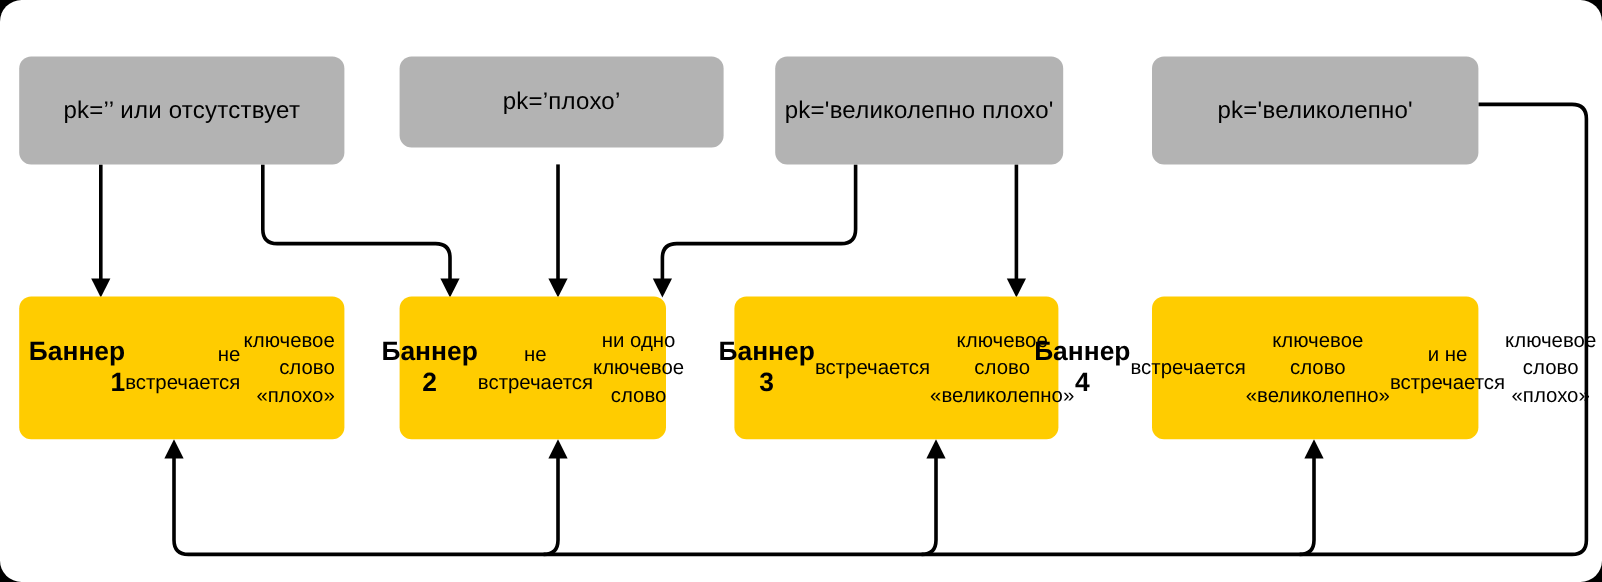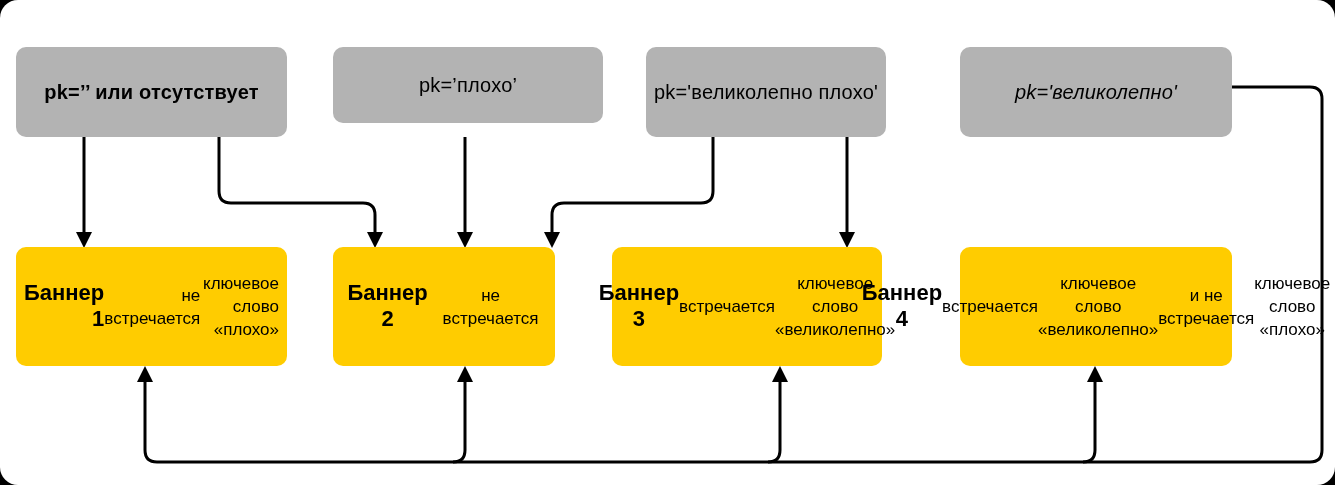--- a/index.html
+++ b/index.html
@@ -22,24 +22,24 @@
   }
   .banner {
     background:#ffcc00;
     border-radius:10px;
     display:flex; flex-direction:row; align-items:center; justify-content:center;
     text-align:center;
     padding:4px 8px;
   }
   .banner .title { font-size:22px; font-weight:bold; line-height:26px; margin-bottom:1px; }
   .banner .line { font-size:17px; line-height:23px; }
-  .c1 { left:16px;  top:47px; width:271px; height:90px;font-weight:bold; }
+  .c1 { left:16px;  top:47px; width:271px; height:90px; }
   .c2 { left:333px; top:47px; width:270px; height:76px; }
   .c3 { left:646px; top:47px; width:240px; height:90px; }
-  .c4 { left:960px; top:47px; width:272px; height:90px;font-style:italic; }
+  .c4 { left:960px; top:47px; width:272px; height:90px; }
   .b1 { left:16px;  top:247px; width:271px; height:119px;text-align:right; }
   .b2 { left:333px; top:247px; width:222px; height:119px; }
   .b3 { left:612px; top:247px; width:270px; height:119px; }
   .b4 { left:960px; top:247px; width:272px; height:119px; }
   .edge { stroke:#000; stroke-width:3; fill:none; }
   .head { fill:#000; stroke:none; }
 </style>
 </head>
 <body>
 
@@ -107,20 +107,21 @@
   </div>
 
   <div class="node banner b1">
     <div class="title">Баннер 1</div>
     <div class="line">не встречается</div>
     <div class="line">ключевое слово «плохо»</div>
   </div>
   <div class="node banner b2">
     <div class="title">Баннер 2</div>
     <div class="line">не встречается</div>
+    <div class="line">ни одно ключевое слово</div>
   </div>
   <div class="node banner b3">
     <div class="title">Баннер 3</div>
     <div class="line">встречается</div>
     <div class="line">ключевое слово «великолепно»</div>
   </div>
   <div class="node banner b4">
     <div class="title">Баннер 4</div>
     <div class="line">встречается</div>
     <div class="line">ключевое слово «великолепно»</div>

